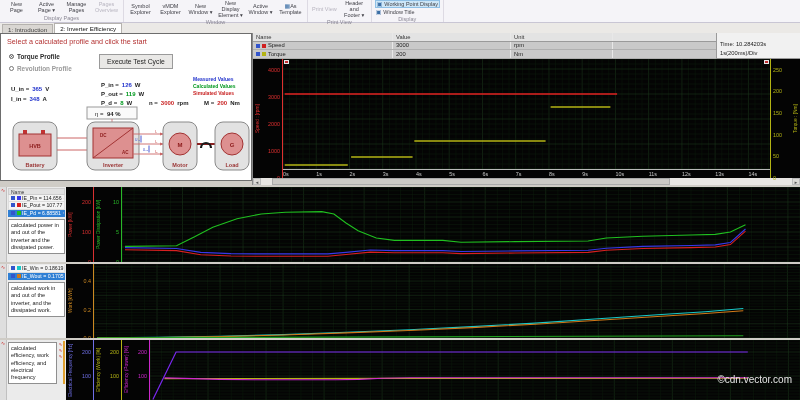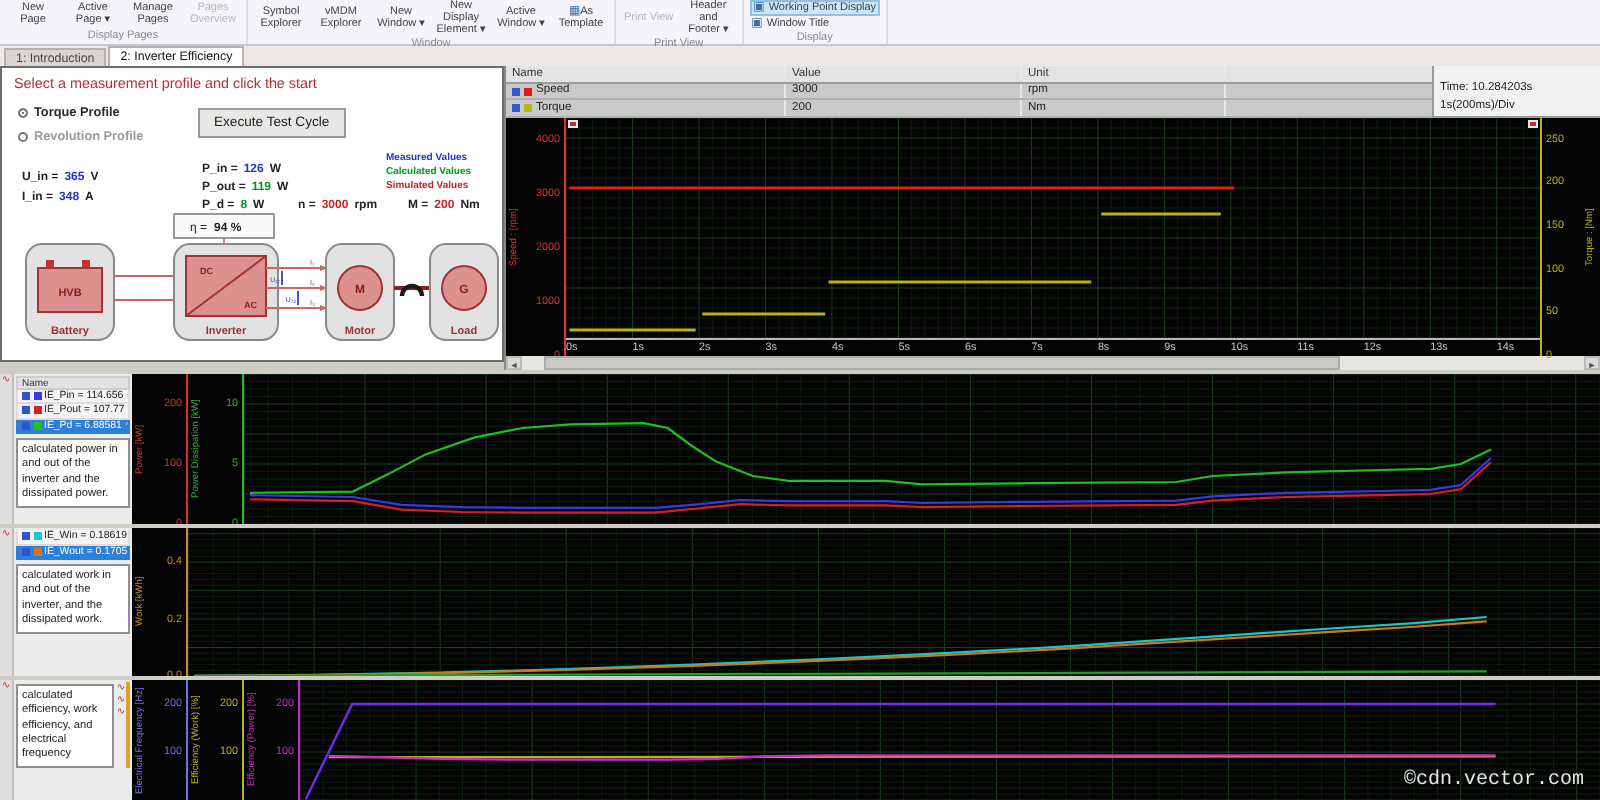--- a/index.html
+++ b/index.html
@@ -73,21 +73,21 @@
   .lhead{font-size:5px;height:6.5px;line-height:6.5px;background:#e2e2e2;border:1px solid #cdcdcd;padding:0 2px;color:#333;}
   .lrow{display:flex;align-items:center;gap:1.5px;height:7.5px;font-size:5.2px;background:#f4f4f4;border:1px solid #ddd;border-top:none;padding:0 2px;color:#222;white-space:nowrap;overflow:hidden;}
   .lrow.sel{background:#2f7fd4;border-color:#2f7fd4;color:#fff;}
   .sq{width:4px;height:4px;flex:none;}
   .lval{margin-left:auto;}
   .wave{color:#d22;font-size:5px;flex:none;}
   .lrow.sel .wave{color:#ffd0d0;}
   .desc{margin-top:2px;background:#fff;border:1px solid #8f8f8f;font-size:5.6px;line-height:1.3;color:#222;padding:2px;}
   .r3wrap{display:flex;gap:1px;}
   .r3col{width:7px;display:flex;flex-direction:column;align-items:center;border-right:2px solid #e0a030;}
-  .watermark{position:absolute;right:8px;bottom:4px;color:#e6e6e6;font-size:10px;z-index:3;font-family:Liberation Mono, monospace;}
+  .watermark{position:absolute;right:8px;bottom:15px;color:#e6e6e6;font-size:10px;z-index:3;}
 </style>
 </head>
 <body>
 
 <div class="ribbon">
     <div class="rgroup">
       <div class="ritems">
         <div class="ritem"><span>New Page</span></div>
         <div class="ritem"><span>Active Page ▾</span></div>
         <div class="ritem"><span>Manage Pages</span></div>
@@ -129,21 +129,21 @@
   </div>
 
 <div class="tabs">
     <div class="tab">1: Introduction</div>
     <div class="tab active">2: Inverter Efficiency</div>
   </div>
 
 <div class="main">
 
   <div class="left-panel">
-    <div class="instruction">Select a measurement profile and click the start</div>
+    <div class="instruction">Select a calculated profile and click the start</div>
     <div class="radio-row" style="left:8px;top:19px;color:#2b2b2b;">
       <span class="radio sel"></span>
       <span>Torque Profile</span>
     </div>
     <div class="radio-row" style="left:8px;top:31px;color:#9a9a9a;">
       <span class="radio"></span>
       <span>Revolution Profile</span>
     </div>
     <button class="exec-btn">Execute Test Cycle</button>
 

